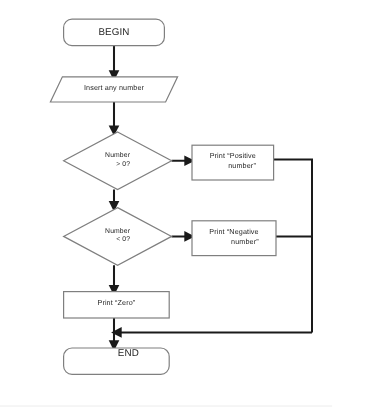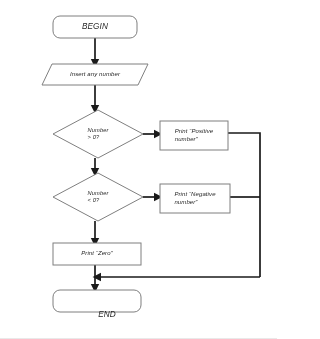--- a/index.html
+++ b/index.html
@@ -19,31 +19,30 @@
   }
   #flow-svg {
     position: absolute;
     left: 0;
     top: 0;
     width: 277px;
     height: 339px;
   }
   .node-label {
     position: absolute;
-    text-align: left;
+    text-align: right;
     color: #262626;
     font-family: "Liberation Sans", sans-serif;
     line-height: 1.18;
     letter-spacing: 0.1px;
     white-space: pre-line;
     pointer-events: none;
     display: flex;
     align-items: center;
     justify-content: center;
-    font-style: italic;
   }
   .lbl-terminator { font-size: 8.2px; }
   .lbl-io         { font-size: 6.0px; }
   .lbl-decision   { font-size: 5.7px; }
   .lbl-process    { font-size: 6.0px; }
   .bottom-edge {
     position: absolute;
     left: 0;
     bottom: 0;
     width: 277px;
@@ -121,16 +120,16 @@
 number”</div>
 
   <div class="node-label lbl-decision" style="left:68px; top:175px; width:60px; height:44px;">Number
 &lt; 0?</div>
 
   <div class="node-label lbl-process" style="left:160px; top:184px; width:70px; height:29px;">Print “Negative
 number”</div>
 
   <div class="node-label lbl-process" style="left:53px; top:243px; width:88px; height:22px;">Print “Zero”</div>
 
-  <div class="node-label lbl-terminator" style="left:53px; top:304px; width:108px; height:22px;border-radius:11px;">END</div>
+  <div class="node-label lbl-terminator" style="left:53px; top:284px; width:108px; height:22px;border-radius:11px;">END</div>
 
   <div class="bottom-edge"></div>
 </div>
 
 </body></html>

